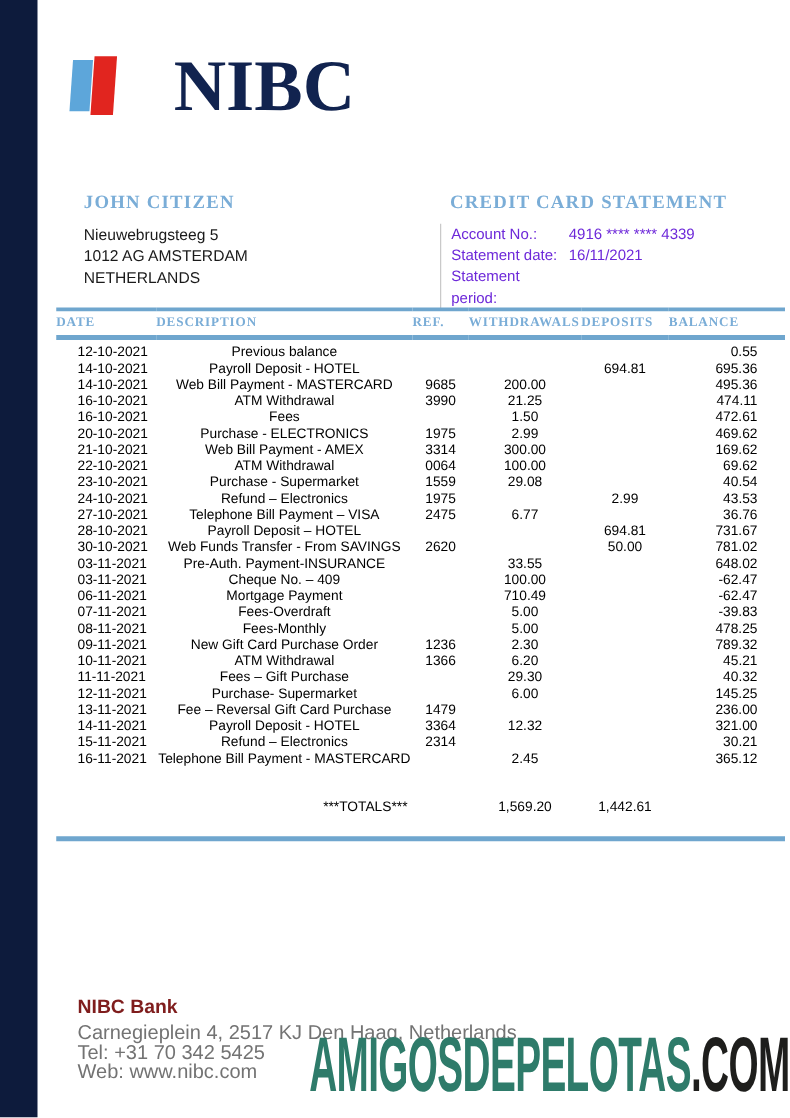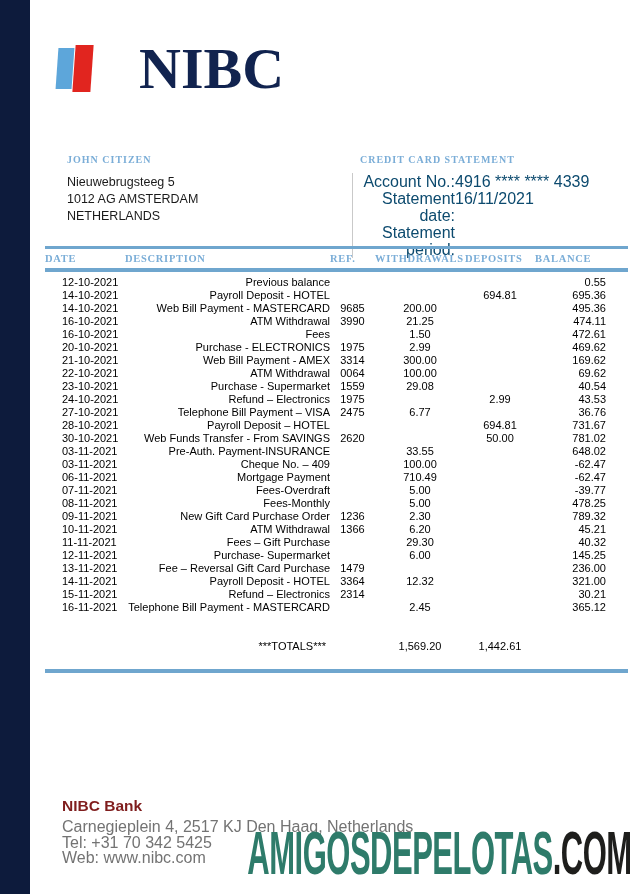--- a/index.html
+++ b/index.html
@@ -16,45 +16,45 @@
   .logo-mark { position:relative; width:38px; height:50px; margin-right:13px; }
   .bar-blue { position:absolute; left:1px; top:4px; width:16px; height:41px; background:#5da6da; transform:skewX(-4deg); }
   .bar-red  { position:absolute; left:18px; top:1px; width:18px; height:47px; background:#e1251f; transform:skewX(-4deg); }
   .logo-text {
     font-family:"Liberation Serif", serif; font-weight:700; font-size:58px;
     line-height:50px; color:#11234f; letter-spacing:0px;margin-left:32px;
   }
 
   
   .heading {
-    font-family:"Liberation Serif", serif; font-weight:700; font-size:10px;
+    font-family:"Liberation Serif", serif; font-weight:700; font-size:15px;
     color:#7aadd7; letter-spacing:1px;
   }
   .customer { position:absolute; left:67px; top:154px; }
   .customer .addr { margin-top:9px; font-size:12.5px; line-height:17px; color:#1a1a1a; }
 
   .statement { position:absolute; left:360px; top:154px; }
   .statement .fields { margin-top:8px; position:relative; padding-left:4px; border-left:1px solid #c9c9c9; left:-8px; }
-  .field-row { display:flex; font-size:16px; line-height:17px; color:#0c4a6e; padding-left:4px;text-align:right; }
+  .field-row { display:flex; font-size:12px; line-height:17px; color:#6d28d9; padding-left:4px; }
   .field-label { width:94px; flex:0 0 94px; }
   .field-value { white-space:nowrap; }
 
   
   .table-box { position:absolute; left:45px; top:246px; width:583px; border-bottom:4px solid #6fa6ce; padding-bottom:15px; }
   table { width:583px; border-collapse:collapse; table-layout:fixed; }
   thead tr { border-top:3px solid #6fa6ce; border-bottom:4px solid #6fa6ce; height:22px; }
   th {
     font-family:"Liberation Serif", serif; font-weight:700; font-size:10.5px;
     color:#7aadd7; letter-spacing:0.7px; text-align:left; white-space:nowrap;
   }
   tbody.rows tr { height:13px; }
   td { font-size:11px; line-height:13px; color:#000; white-space:nowrap; overflow:visible; }
   .first-row td { padding-top:4px; }
   td.c0 { padding-left:17px; text-align:left; }
-  td.c1 { text-align:right; }
+  td.c1 { text-align:center; }
   td.c2 { text-align:center; }
   td.c3 { text-align:center; }
   td.c4 { text-align:center; }
   td.c5 { text-align:right; padding-right:22px; }
   tr.spacer { height:26px; }
   tr.totals { height:14px; }
   tr.totals td { font-size:11px; }
   tr.totals .t-label { text-align:right; padding-right:4px; }
 
   
@@ -260,21 +260,21 @@
           <td class="c3">710.49</td>
           <td class="c4"></td>
           <td class="c5">-62.47</td>
         </tr>
         <tr>
           <td class="c0">07-11-2021</td>
           <td class="c1">Fees-Overdraft</td>
           <td class="c2"></td>
           <td class="c3">5.00</td>
           <td class="c4"></td>
-          <td class="c5">-39.77</td>
+          <td class="c5">-39.83</td>
         </tr>
         <tr>
           <td class="c0">08-11-2021</td>
           <td class="c1">Fees-Monthly</td>
           <td class="c2"></td>
           <td class="c3">5.00</td>
           <td class="c4"></td>
           <td class="c5">478.25</td>
         </tr>
         <tr>

